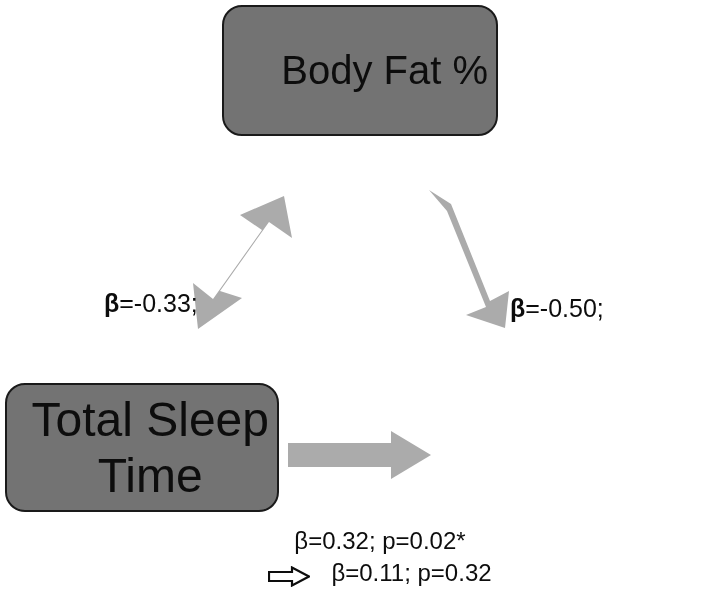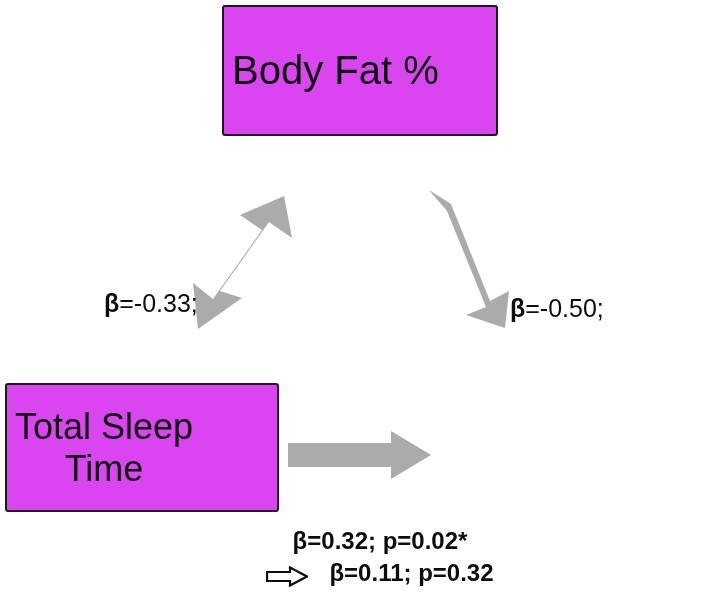--- a/index.html
+++ b/index.html
@@ -17,25 +17,25 @@
     height: 600px;
     background: #ffffff;
     overflow: hidden;
   }
 
   
   .node {
     position: absolute;
     box-sizing: border-box;
     border: 2px solid #1a1a1a;
-    border-radius: 3px;
-    background: #d946ef;
+    border-radius: 20px;
+    background: #737373;
     display: flex;
     align-items: center;
-    justify-content: flex-start;
+    justify-content: flex-end;
     text-align: center;
     color: #0d0d0d;
     font-weight: 400;
     line-height: 1.16;
   }
   .node-label {
     display: block;
     white-space: pre-line;
     padding: 0 8px;
   }
@@ -45,21 +45,21 @@
     top: 5px;
     width: 276px;
     height: 131px;
     font-size: 40px;
   }
   #node-total-sleep-time {
     left: 5px;
     top: 383px;
     width: 274px;
     height: 129px;
-    font-size: 36px;
+    font-size: 48px;
   }
   #node-insulin-sensitivity {
     left: 452px;
     top: 383px;
     width: 261px;
     height: 129px;
     font-size: 38px;
   }
 
   
@@ -101,21 +101,20 @@
     top: 525px;
     width: 380px;
     text-align: center;
     color: #0d0d0d;
     font-size: 24px;
     line-height: 1.34;
     white-space: nowrap;
   }
   #label-sleep-insulin .row {
     display: block;
-    font-weight: bold;
   }
   #label-sleep-insulin .row-indirect {
     display: flex;
     align-items: center;
     justify-content: center;
     gap: 21px;
   }
   .hollow-arrow-icon {
     display: inline-block;
     width: 42px;

